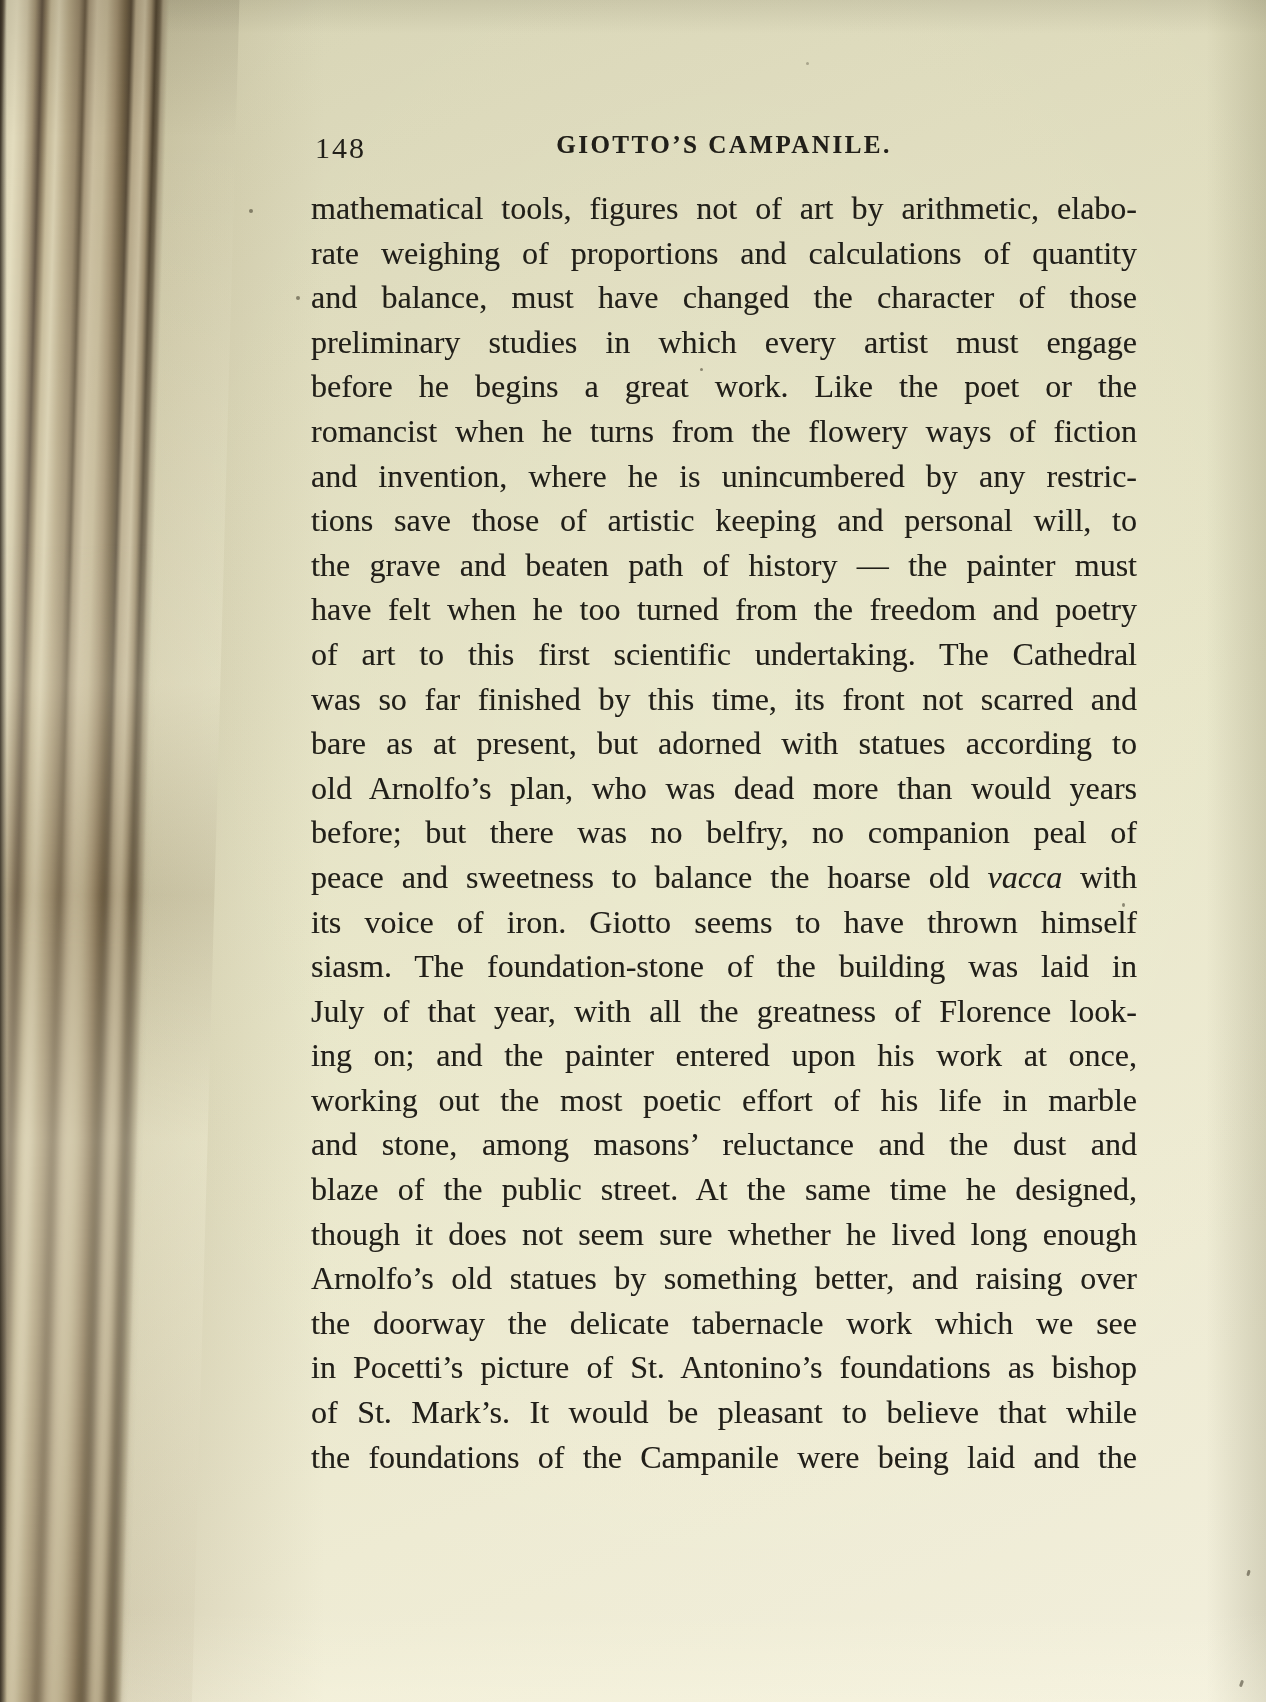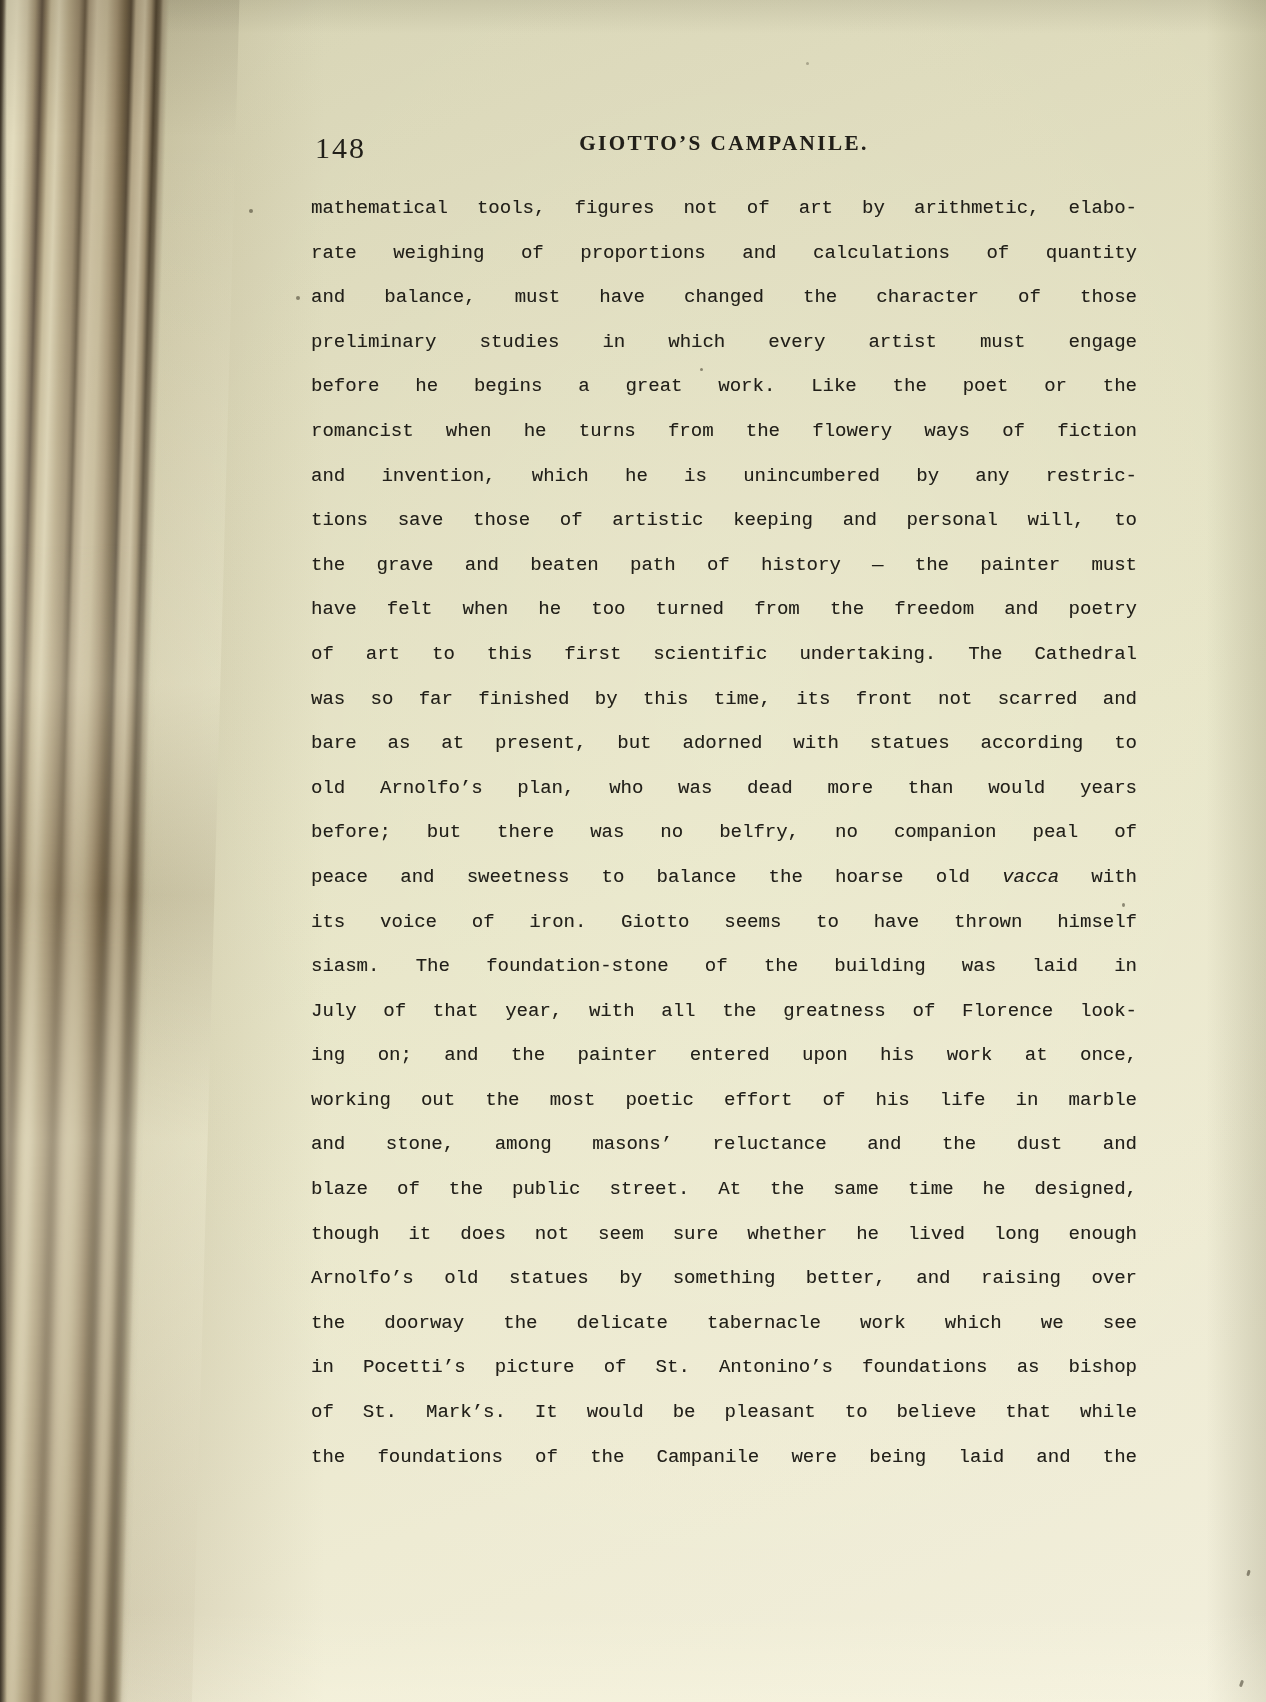--- a/index.html
+++ b/index.html
@@ -52,29 +52,29 @@
   .top-shade { position:absolute; left:0; top:0; width:100%; height:34px; z-index:2;
     background:linear-gradient(to bottom,rgba(80,75,50,0.12),rgba(80,75,50,0)); }
   .bottom-light { position:absolute; left:0; bottom:0; width:100%; height:90px; z-index:2;
     background:linear-gradient(to top,rgba(255,252,232,0.28),rgba(255,252,232,0)); }
 
   
   .page { position:absolute; left:0; top:0; width:100%; height:100%; z-index:5;
     color:#211f19; }
   .page-header { position:absolute; left:311px; top:128px; width:826px; height:40px; }
   .folio { position:absolute; left:4px; top:3px; font-size:30px; letter-spacing:2px; }
-  .running-head { display:block; text-align:center; font-size:21px; font-weight:bold;
+  .running-head { display:block; text-align:center; font-size:25px; font-weight:bold;
     letter-spacing:2.5px; padding-top:3px;
     text-shadow:0.2px 0.3px 0.6px rgba(32,30,24,0.4); }
   .body-text { position:absolute; left:311px; top:186px; width:826px; }
   .line {
-    font-size:19px; line-height:44.6px; height:44.6px;
+    font-size:32px; line-height:44.6px; height:44.6px;
     text-align:justify; text-align-last:justify;
     text-shadow:0.2px 0.3px 0.6px rgba(32,30,24,0.35);
-    word-spacing:1px; white-space:normal;font-family:Liberation Mono, monospace;
+    word-spacing:1px; white-space:normal;
   }
   .line i { font-style:italic; }
 
   
   .speck { position:absolute; border-radius:50%; background:rgba(62,56,40,0.55); z-index:6; }
 </style>
 </head>
 <body>
 
 <div class="photo">
@@ -96,21 +96,21 @@
       <span class="folio">148</span>
       <span class="running-head">GIOTTO’S CAMPANILE.</span>
     </div>
     <div class="body-text" id="body-lines">
         <div class="line">mathematical tools, figures not of art by arithmetic, elabo-</div>
         <div class="line">rate weighing of proportions and calculations of quantity</div>
         <div class="line">and balance, must have changed the character of those</div>
         <div class="line">preliminary studies in which every artist must engage</div>
         <div class="line">before he begins a great work. Like the poet or the</div>
         <div class="line">romancist when he turns from the flowery ways of fiction</div>
-        <div class="line">and invention, which he is unincumbered by any restric-</div>
+        <div class="line">and invention, where he is unincumbered by any restric-</div>
         <div class="line">tions save those of artistic keeping and personal will, to</div>
         <div class="line">the grave and beaten path of history — the painter must</div>
         <div class="line">have felt when he too turned from the freedom and poetry</div>
         <div class="line">of art to this first scientific undertaking. The Cathedral</div>
         <div class="line">was so far finished by this time, its front not scarred and</div>
         <div class="line">bare as at present, but adorned with statues according to</div>
         <div class="line">old Arnolfo’s plan, who was dead more than would years</div>
         <div class="line">before; but there was no belfry, no companion peal of</div>
         <div class="line">peace and sweetness to balance the hoarse old <i>vacca</i> with</div>
         <div class="line">its voice of iron. Giotto seems to have thrown himself</div>

